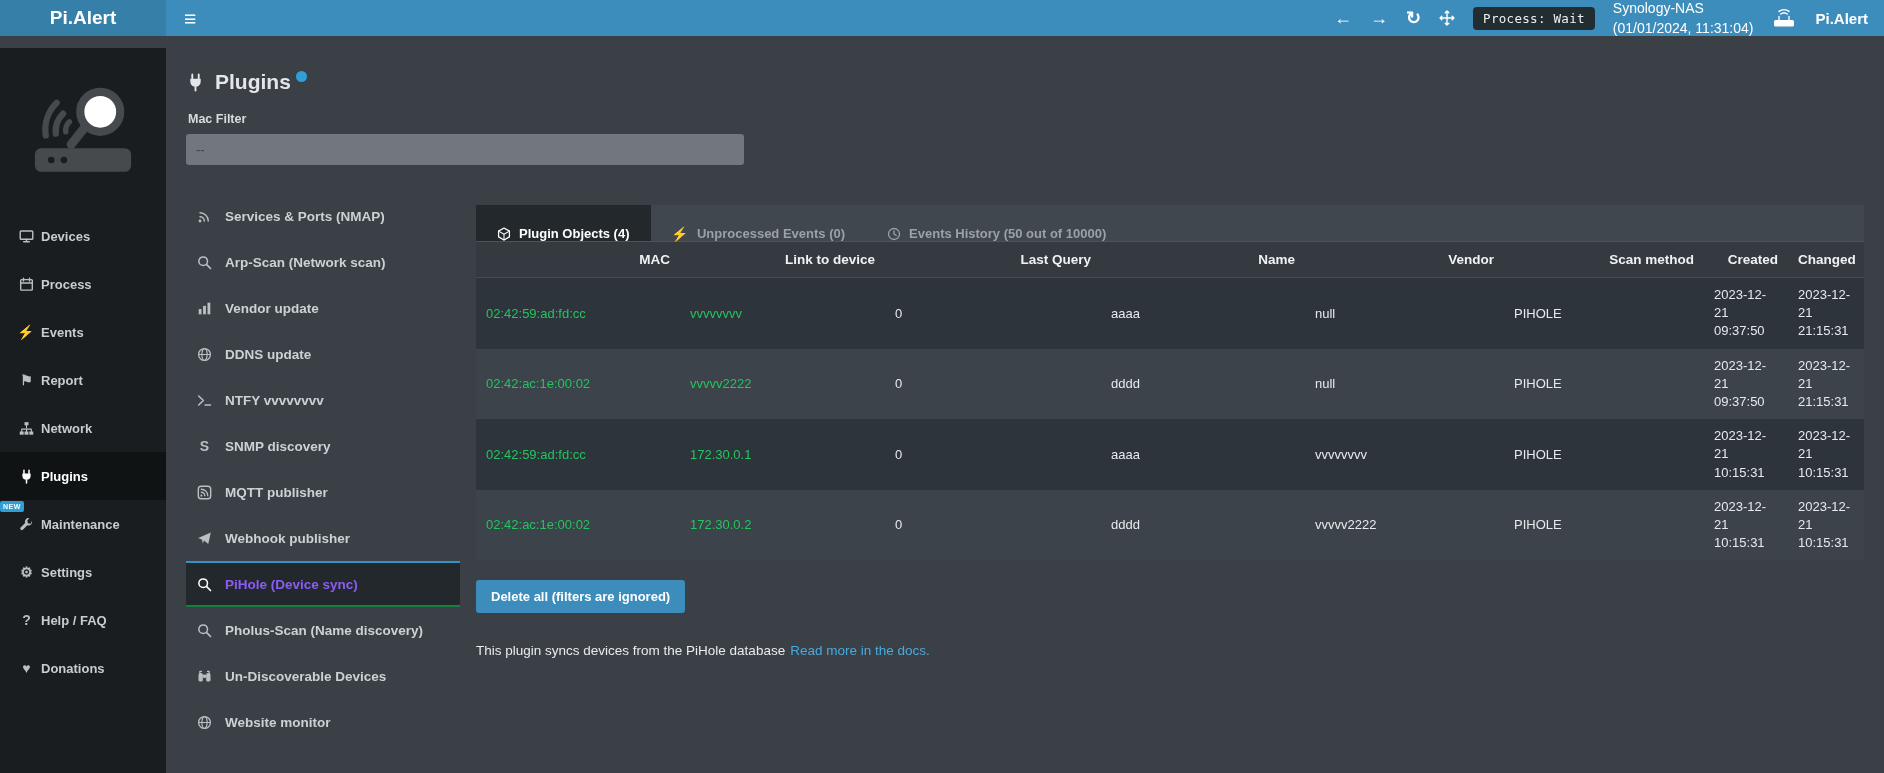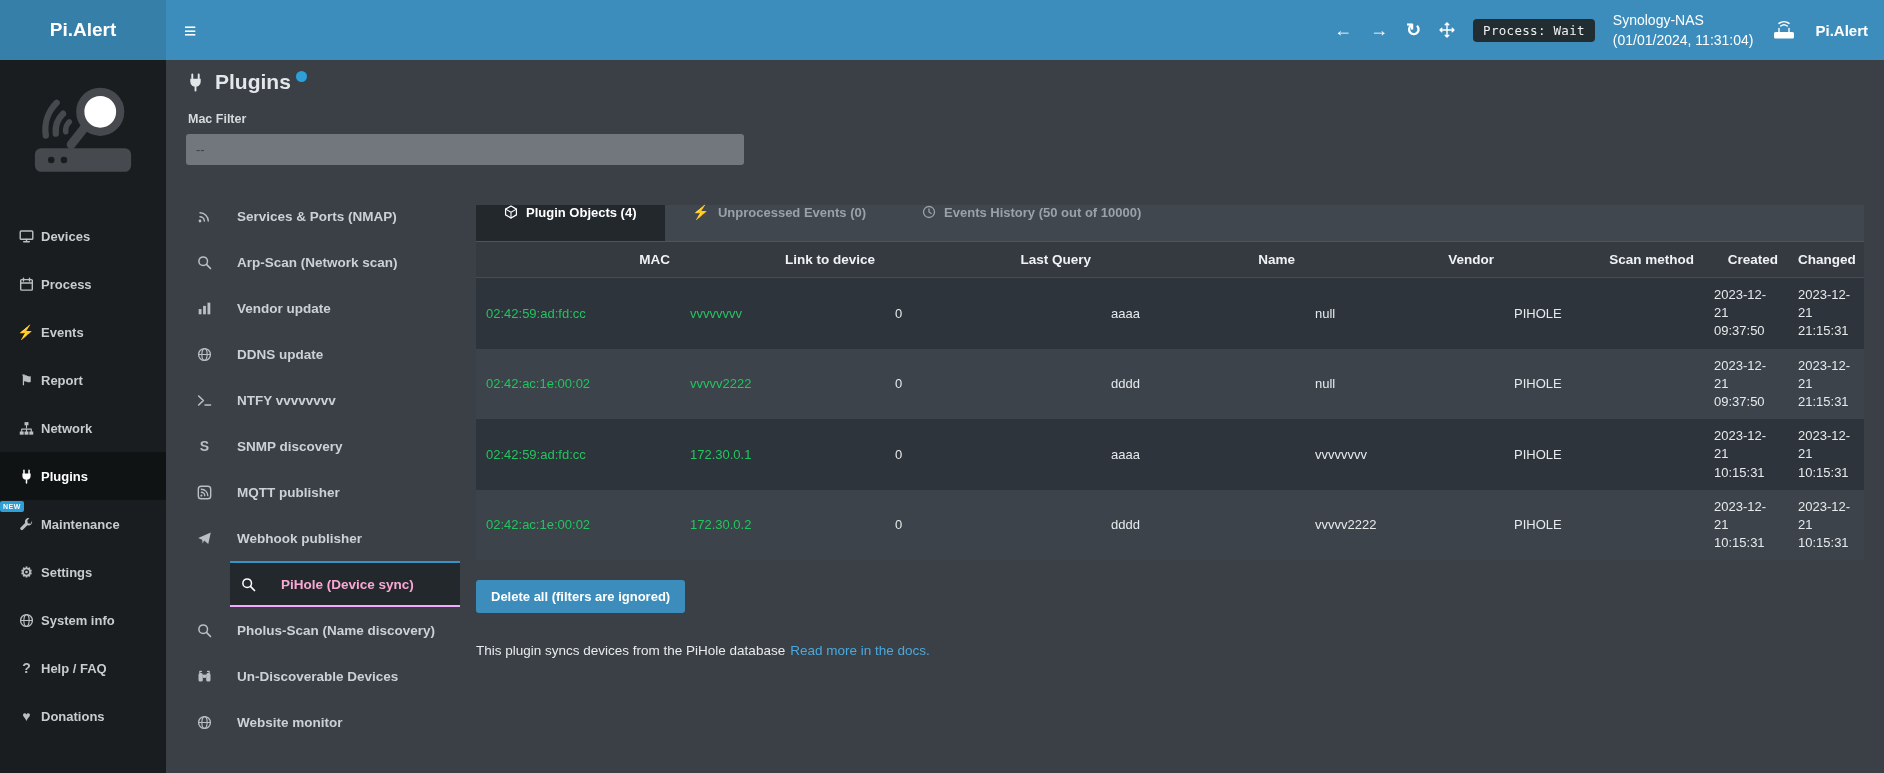--- a/index.html
+++ b/index.html
@@ -5,21 +5,21 @@
   * { box-sizing: border-box; }
   html, body { margin: 0; padding: 0; }
   body {
     width: 1884px; height: 773px; position: relative; overflow: hidden;
     background: #3a4046; color: #e7eaec;
     font-family: "Liberation Sans", sans-serif;
   }
   svg { display: block; stroke-linecap: round; stroke-linejoin: round; }
 
   
-  .topbar { position: absolute; top: 0; left: 0; right: 0; height: 60px; background: #3c8dbc; display: flex; align-items: stretch; z-index: 20; }
+  .topbar { position: absolute; top: 0; left: 0; right: 0; height: 36px; background: #3c8dbc; display: flex; align-items: stretch; z-index: 20; }
   .brand { width: 166px; background: #367fa9; color: #fff; font-size: 19px; font-weight: bold; display: flex; align-items: center; justify-content: center; cursor: pointer; }
   .hamburger { border: none; background: none; color: #fff; padding: 0 18px; cursor: pointer; display: flex; align-items: center; font-size: 21px; line-height: 1; }
   .top-right { margin-left: auto; display: flex; align-items: center; gap: 18px; padding-right: 16px; color: #fff; }
   .tb-icon { color: #fff; cursor: pointer; font-size: 18px; line-height: 1; font-weight: bold; display: inline-flex; align-items: center; }
   .process-badge { font-family: "DejaVu Sans Mono", monospace; background: #222d32; color: #eef0f1; font-size: 12.5px; padding: 4px 10px; border-radius: 4px; letter-spacing: .3px; white-space: nowrap; }
   .host-block { font-size: 14px; line-height: 1.45; white-space: nowrap; }
   .tb-logo { color: #fff; }
   .tb-brand { font-weight: bold; font-size: 15px; }
 
   
@@ -37,29 +37,29 @@
   .page-title { display: flex; align-items: flex-start; gap: 10px; color: #e4e7ea; font-size: 21px; font-weight: 600; margin: 6px 0 18px 0; }
   .pt-icon { color: #e4e7ea; margin-top: 3px; }
   .title-badge { width: 11px; height: 11px; border-radius: 50%; background: #2f9fd8; margin-left: -5px; margin-top: 1px; cursor: pointer; flex: none; }
   .filter-label { font-size: 12.5px; font-weight: bold; color: #d7dbde; margin: 0 0 8px 2px; }
   .mac-input { display: block; width: 558px; height: 31px; background: #72777d; border: none; border-radius: 3px; color: #3c4146; font-size: 13px; padding: 0 10px; font-family: inherit; }
 
   .content-row { display: flex; margin-top: 28px; }
 
   
   .plugin-nav { width: 274px; flex: none; }
-  .pn-item { height: 46px; display: flex; align-items: center; gap: 24px; padding: 0 10px; color: #ccd1d5; font-size: 13.5px; font-weight: 600; cursor: pointer; }
-  .pn-item.active { background: #23282d; border-top: 2px solid #3593c6; border-bottom: 2px solid #f0abfc; color: #f9a8d4; margin-left: 44px; }
+  .pn-item { height: 46px; display: flex; align-items: center; gap: 12px; padding: 0 10px; color: #ccd1d5; font-size: 13.5px; font-weight: 600; cursor: pointer; }
+  .pn-item.active { background: #23282d; border-top: 2px solid #3593c6; border-bottom: 2px solid #15803d; color: #8b5cf6; }
   .pn-icon { width: 17px; display: inline-flex; justify-content: center; color: #b9bfc3; flex: none; }
   .pn-item.active .pn-icon { color: #fff; }
 
   
   .tab-area { flex: 1; margin-left: 16px; margin-top: 12px; min-width: 0; }
   .tab-strip { display: flex; background: #41474e; border-bottom: 1px solid #4e545b; }
-  .tab { display: flex; align-items: flex-start; gap: 8px; padding: 0 28px; height: 36px; font-size: 13px; font-weight: 600; color: #9aa1a7; cursor: pointer; }
+  .tab { display: flex; align-items: flex-end; gap: 8px; padding: 0 21px; height: 36px; font-size: 13px; font-weight: 600; color: #9aa1a7; cursor: pointer; }
   .tab.active { background: #23282d; color: #fff; }
   .ticon { display: inline-flex; color: currentColor; }
 
   table.obj-table { width: 100%; border-collapse: collapse; table-layout: fixed; }
   .obj-table th { text-align: right; font-size: 13.5px; font-weight: bold; color: #f0f2f4; padding: 10px; background: #343a40; cursor: pointer; border-bottom: 1px solid #454c53; }
   .obj-table td { font-size: 13px; color: #e7eaec; padding: 8px 10px; vertical-align: middle; }
   .obj-table tbody tr:nth-child(odd) { background: #2e343b; }
   .obj-table tbody tr:nth-child(even) { background: #3c434a; }
   .dt span { display: block; line-height: 1.4; }
   a.cell-link { color: #22c55e; text-decoration: none; cursor: pointer; }
@@ -166,30 +166,20 @@
     <span class="sicon">
         <svg viewBox="0 0 16 16" width="15" height="15">
           <path d="M13.9 4.1a3.8 3.8 0 0 1-5 4.6l-4.8 4.8a1.7 1.7 0 0 1-2.4-2.4l4.8-4.8a3.8 3.8 0 0 1 4.6-5L8.9 3.5l.5 3.1 3.1.5z" fill="currentColor"></path>
         </svg>
       </span>
     <span>Maintenance</span>
   </div>
   <div class="side-item">
     <span class="sicon glyph">⚙</span>
     <span>Settings</span>
-  </div>
-  <div class="side-item">
-    <span class="sicon">
-        <svg viewBox="0 0 16 16" width="15" height="15">
-          <circle cx="8" cy="8" r="6.3" stroke="currentColor" stroke-width="1.4" fill="none"></circle>
-          <ellipse cx="8" cy="8" rx="2.8" ry="6.3" stroke="currentColor" stroke-width="1.2" fill="none"></ellipse>
-          <path d="M1.7 8h12.6" stroke="currentColor" stroke-width="1.2" fill="none"></path>
-        </svg>
-      </span>
-    <span>System info</span>
   </div>
   <div class="side-item">
     <span class="sicon glyph">?</span>
     <span>Help / FAQ</span>
   </div>
   <div class="side-item">
     <span class="sicon glyph">♥</span>
     <span>Donations</span>
   </div>
 </nav>

